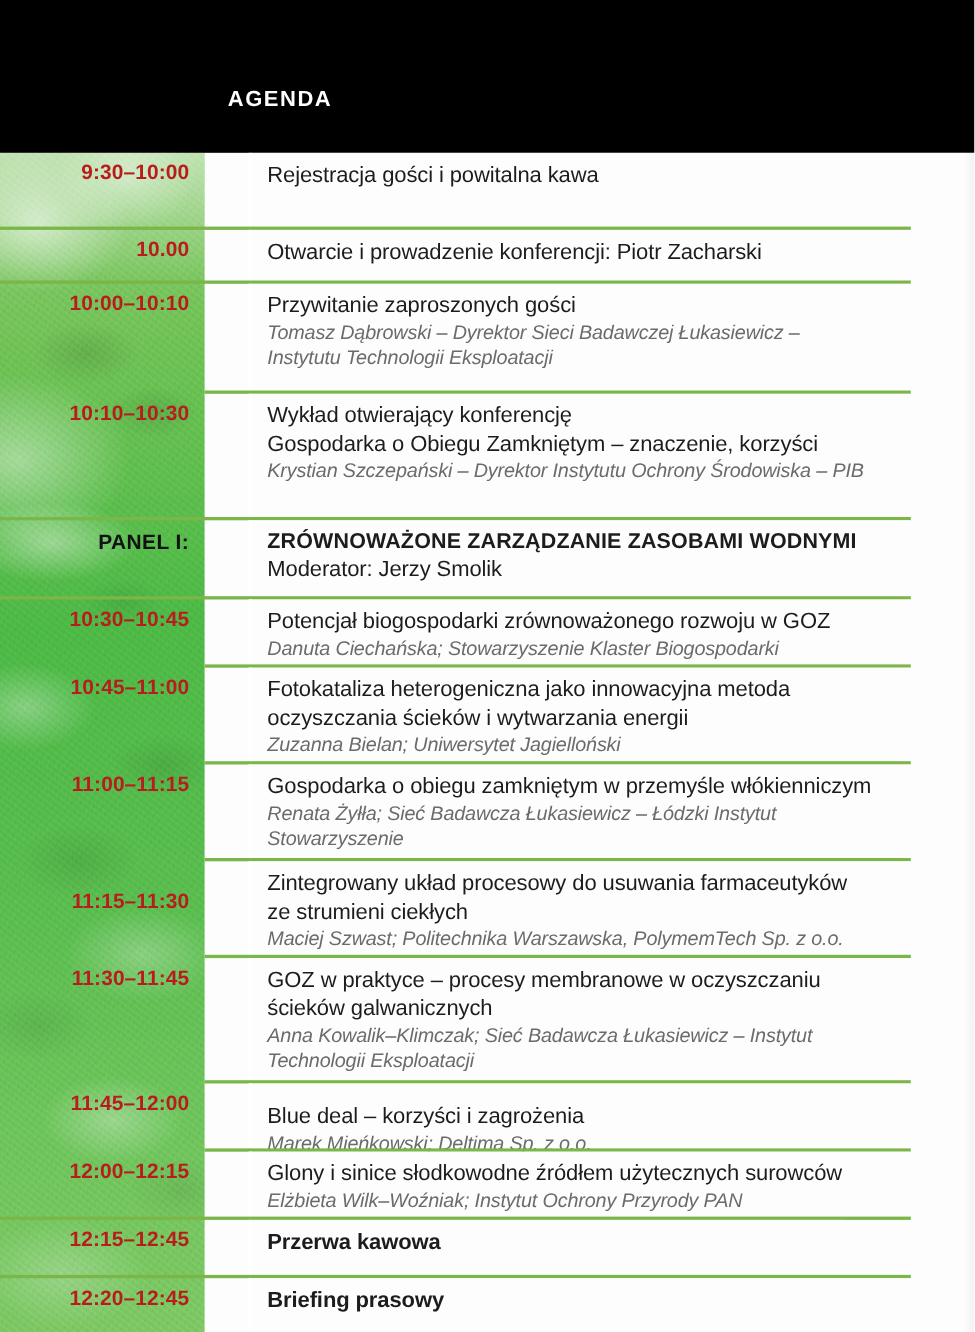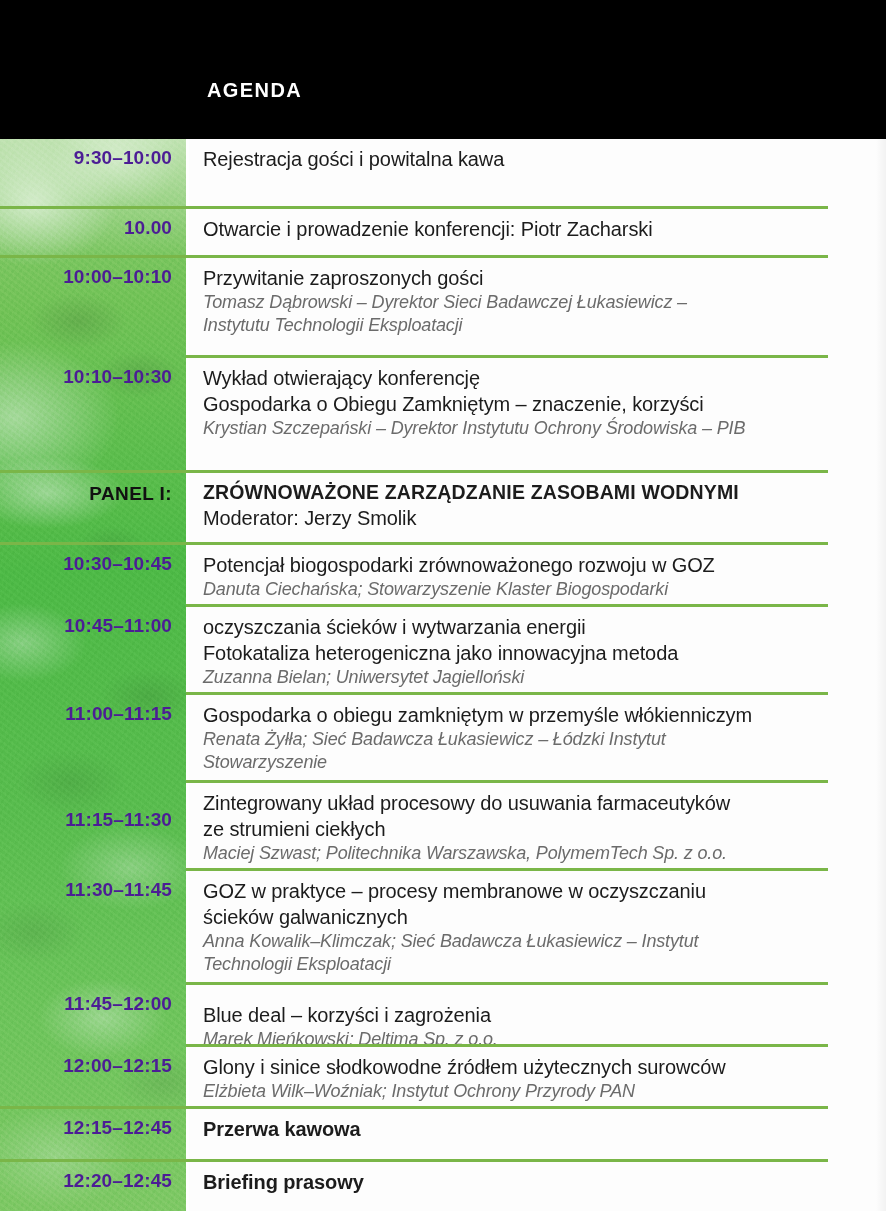--- a/index.html
+++ b/index.html
@@ -91,39 +91,40 @@
     position:relative;
     display:flex;
     align-items:flex-start;
     min-height:0;
   }
   .time-cell {
     width:186px;
     flex:0 0 186px;
     text-align:right;
     padding:0 14px 0 0;
-    color:#4c1d95;
+    color:#b91c1c;
     font-size:19px;
     font-weight:bold;
     letter-spacing:.1px;
     line-height:1.18;
     white-space:nowrap;
     font-family:"Liberation Sans", sans-serif;
   }
   .time-cell.panel-label {
     color:#111111;
     font-size:19px;
     letter-spacing:.4px;
   }
   .content-cell {
     flex:1 1 auto;
     background:#fdfdfd;
     padding:0 16px 0 14px;
     border-left:3px solid #ffffff;
     position:relative;
+    margin-left:40px;
   }
   .content-inner { max-width:642px; }
 
   .title-line {
     color:#1c1c1c;
     font-size:20px;
     line-height:1.30;
     letter-spacing:-.1px;
     font-family:"Liberation Sans", sans-serif;
   }
@@ -240,22 +241,22 @@
             <div class="title-line">Potencjał biogospodarki zrównoważonego rozwoju w GOZ</div>
             <div class="speaker-line">Danuta Ciechańska; Stowarzyszenie Klaster Biogospodarki</div>
           </div>
         </div>
       </div>
       <div class="sep-short" style="top: 465px;"></div>
       <div class="row" style="position: absolute; left: 0px; top: 468px; width: 886px; height: 88px;">
         <div class="time-cell" style="padding-top: 8px; padding-left: 38px;">10:45–11:00</div>
         <div class="content-cell" style="height: 88px;">
           <div class="content-inner" style="padding-top: 7px;">
+            <div class="title-line">Fotokataliza heterogeniczna jako innowacyjna metoda</div>
             <div class="title-line">oczyszczania ścieków i wytwarzania energii</div>
-            <div class="title-line">Fotokataliza heterogeniczna jako innowacyjna metoda</div>
             <div class="speaker-line">Zuzanna Bielan; Uniwersytet Jagielloński</div>
           </div>
         </div>
       </div>
       <div class="sep-short" style="top: 553px;"></div>
       <div class="row" style="position: absolute; left: 0px; top: 556px; width: 886px; height: 88px;">
         <div class="time-cell" style="padding-top: 8px;">11:00–11:15</div>
         <div class="content-cell" style="height: 88px;">
           <div class="content-inner" style="padding-top: 7px;">
             <div class="title-line">Gospodarka o obiegu zamkniętym w przemyśle włókienniczym</div>

